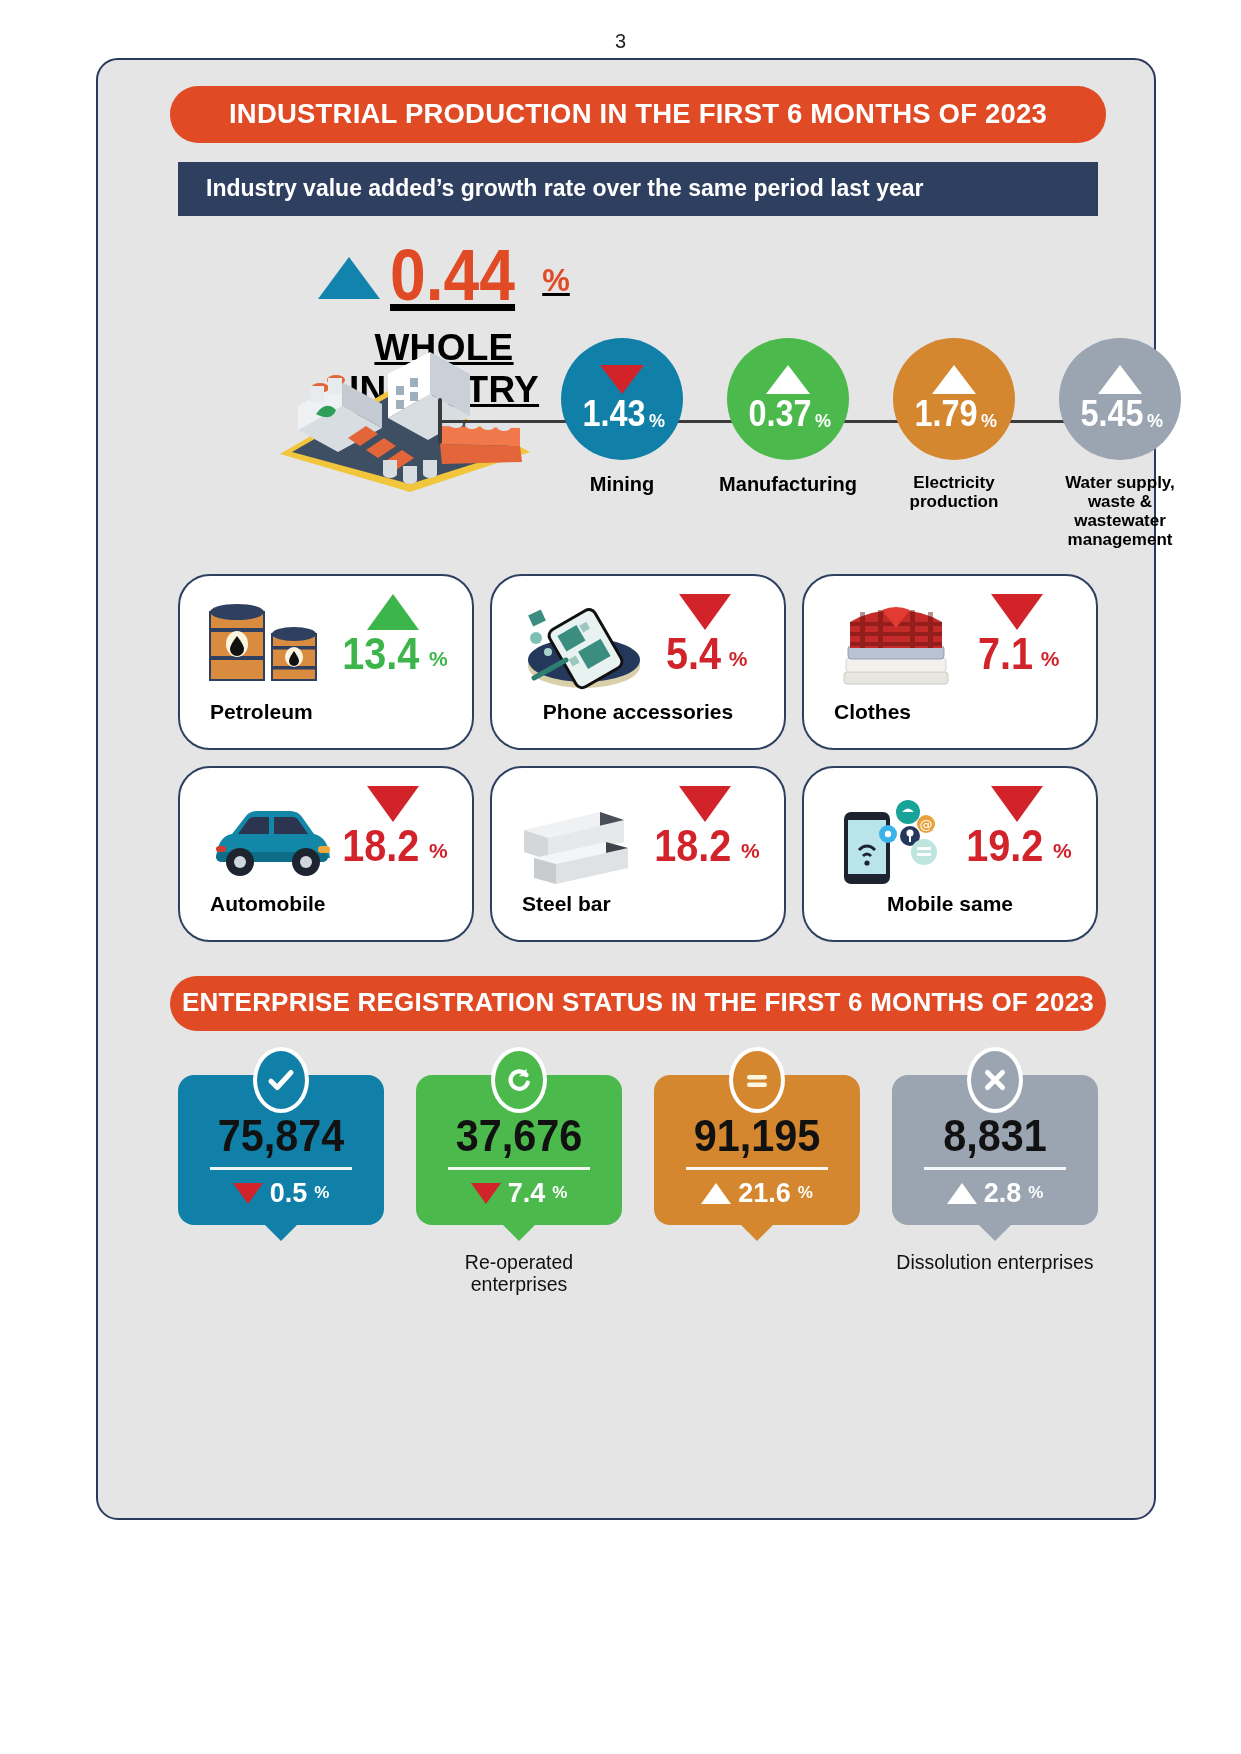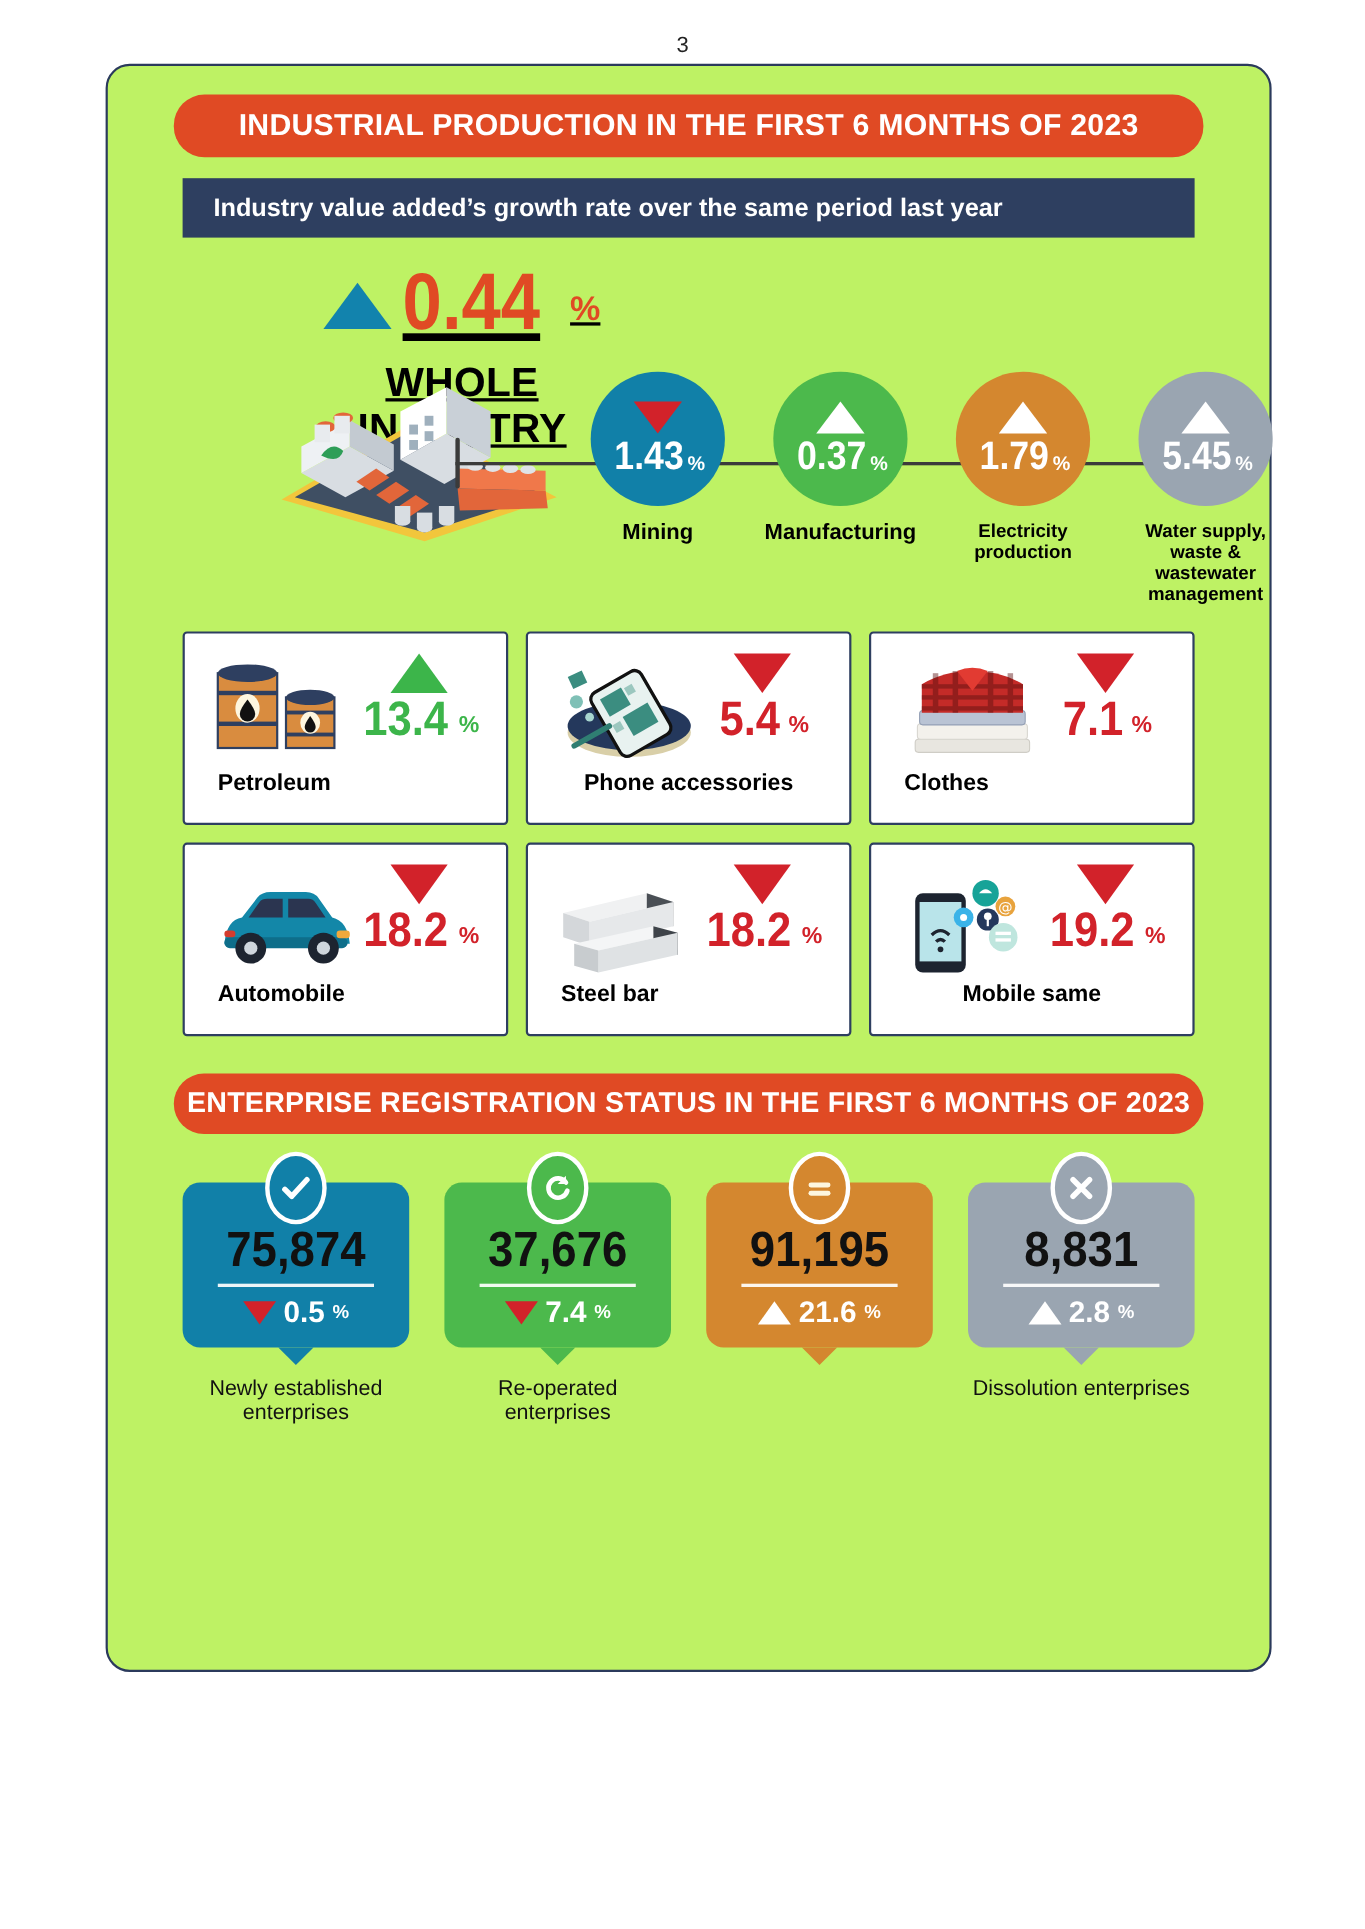--- a/index.html
+++ b/index.html
@@ -16,21 +16,22 @@
     color:#222;
     padding-top:30px;
     height:58px;
   }
   .page-frame {
     position:absolute;
     left:96px; top:58px;
     width:1060px; height:1462px;
     border:2.5px solid #2b3a5c;
     border-radius:22px;
-    background:#bef264;
+    background:#e5e5e5;
+    padding-left:24px;
   }
   
   .banner {
     margin:26px auto 0;
     width:936px;
     background:#e04a24;
     border-radius:28px;
     color:#fff;
     font-weight:bold;
     font-size:27.5px;
@@ -106,21 +107,21 @@
   }
   .circ-cap.sm { font-size:17px; }
 
   
   .cards {
     width:920px; margin:28px auto 0;
     display:grid; grid-template-columns:repeat(3,296px);
     gap:16px 16px;
   }
   .card {
-    height:176px; border:2.2px solid #2e3f60; border-radius:4px;
+    height:176px; border:2.2px solid #2e3f60; border-radius:32px;
     position:relative; background:#fff; overflow:hidden;
   }
   .card-icon { position:absolute; left:22px; top:18px; width:140px; height:100px; }
   .card-figure {
     position:absolute; right:14px; top:18px; width:130px; text-align:center;
   }
   .fig-tri-up {
     width:0;height:0;border-left:26px solid transparent;border-right:26px solid transparent;
     border-bottom:36px solid #3cb54a; margin:0 auto 3px;
   }
@@ -463,21 +464,20 @@
         </div>
         <div class="ent-num">75,874</div>
         <div class="ent-hr"></div>
         <div class="ent-delta">
           <div class="ent-tri-down"></div>
           <span class="ent-pctval">0.5</span>
           <span class="ent-pctsym">%</span>
         </div>
       </div>
       <div class="ent-pointer" style="border-top:16px solid #1180a8"></div>
-      <div class="ent-cap">Newly established enterprises</div>
     </div>
 
     <div class="ent-item">
       <div class="ent-tile green">
         <div class="ent-badge green">
           <svg width="30" height="30" viewBox="0 0 24 24">
               <path d="M18 8 A7 7 0 1 0 19 14" stroke="#fff" stroke-width="3.4" fill="none" stroke-linecap="round"></path>
               <path d="M18 3 L18 9 L12 9 z" fill="#fff"></path>
             </svg>
         </div>

